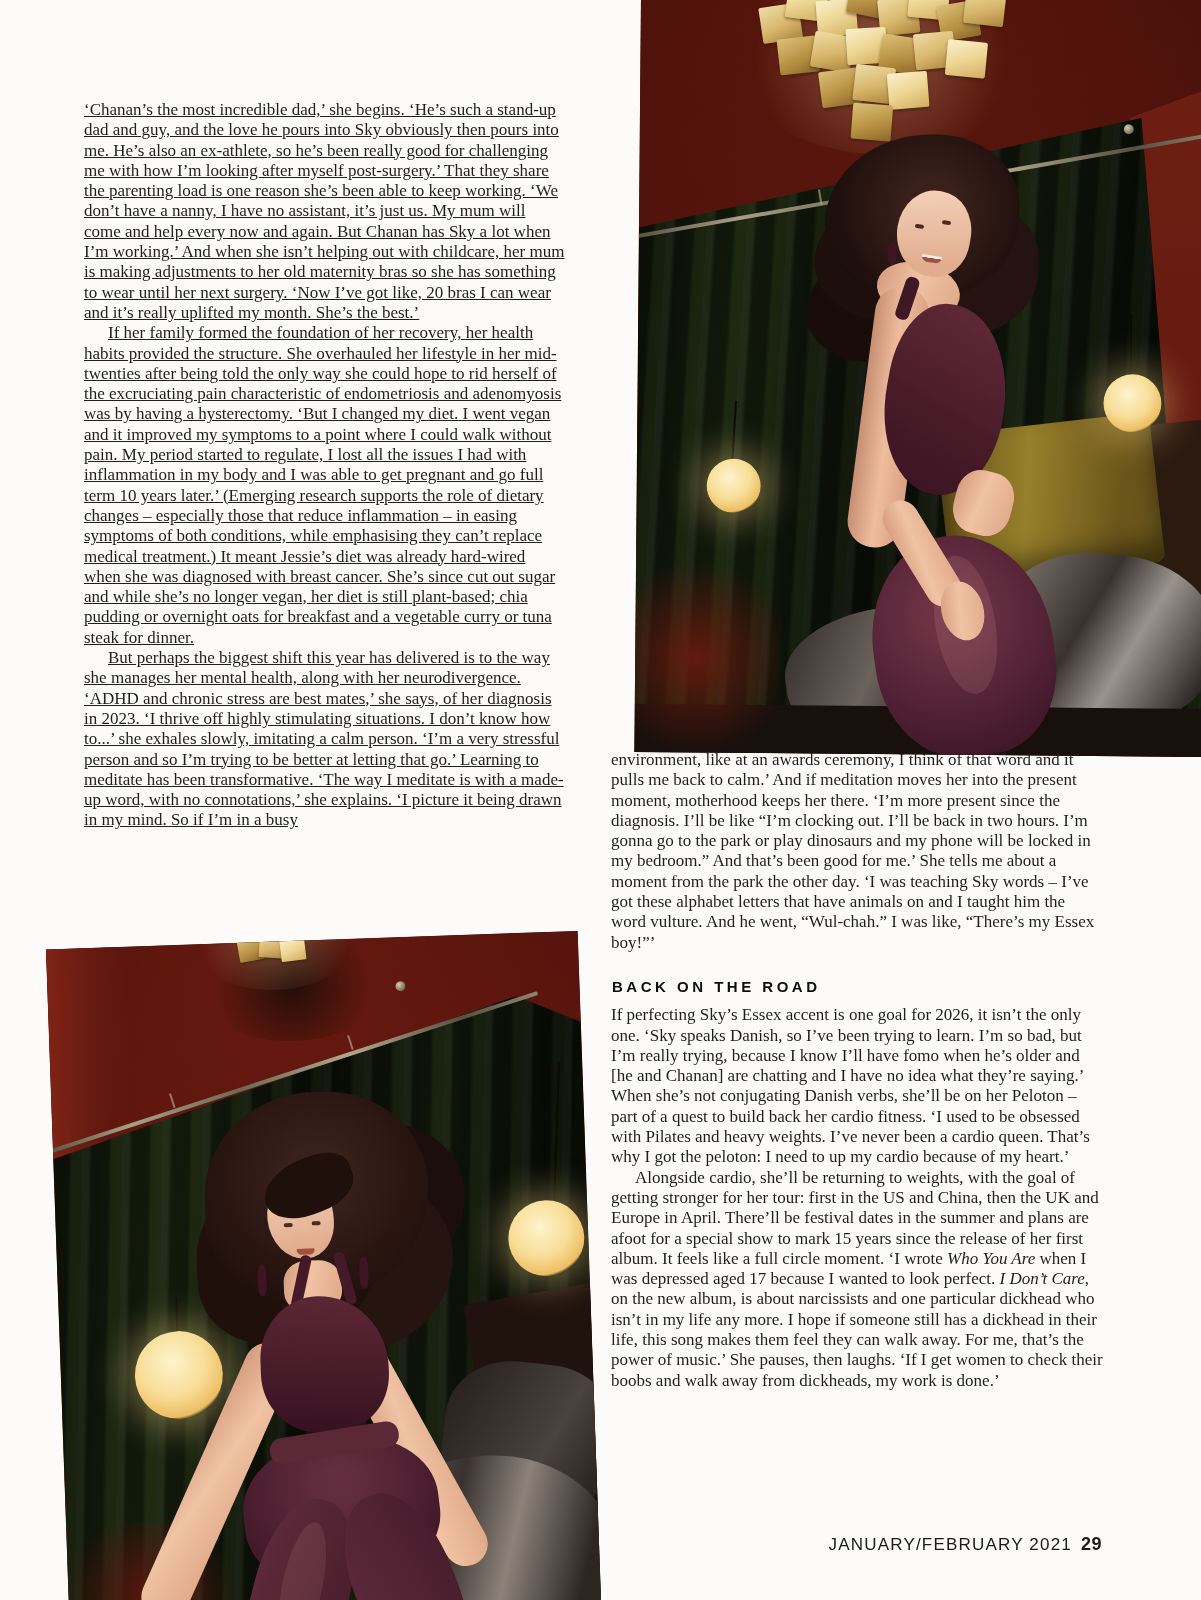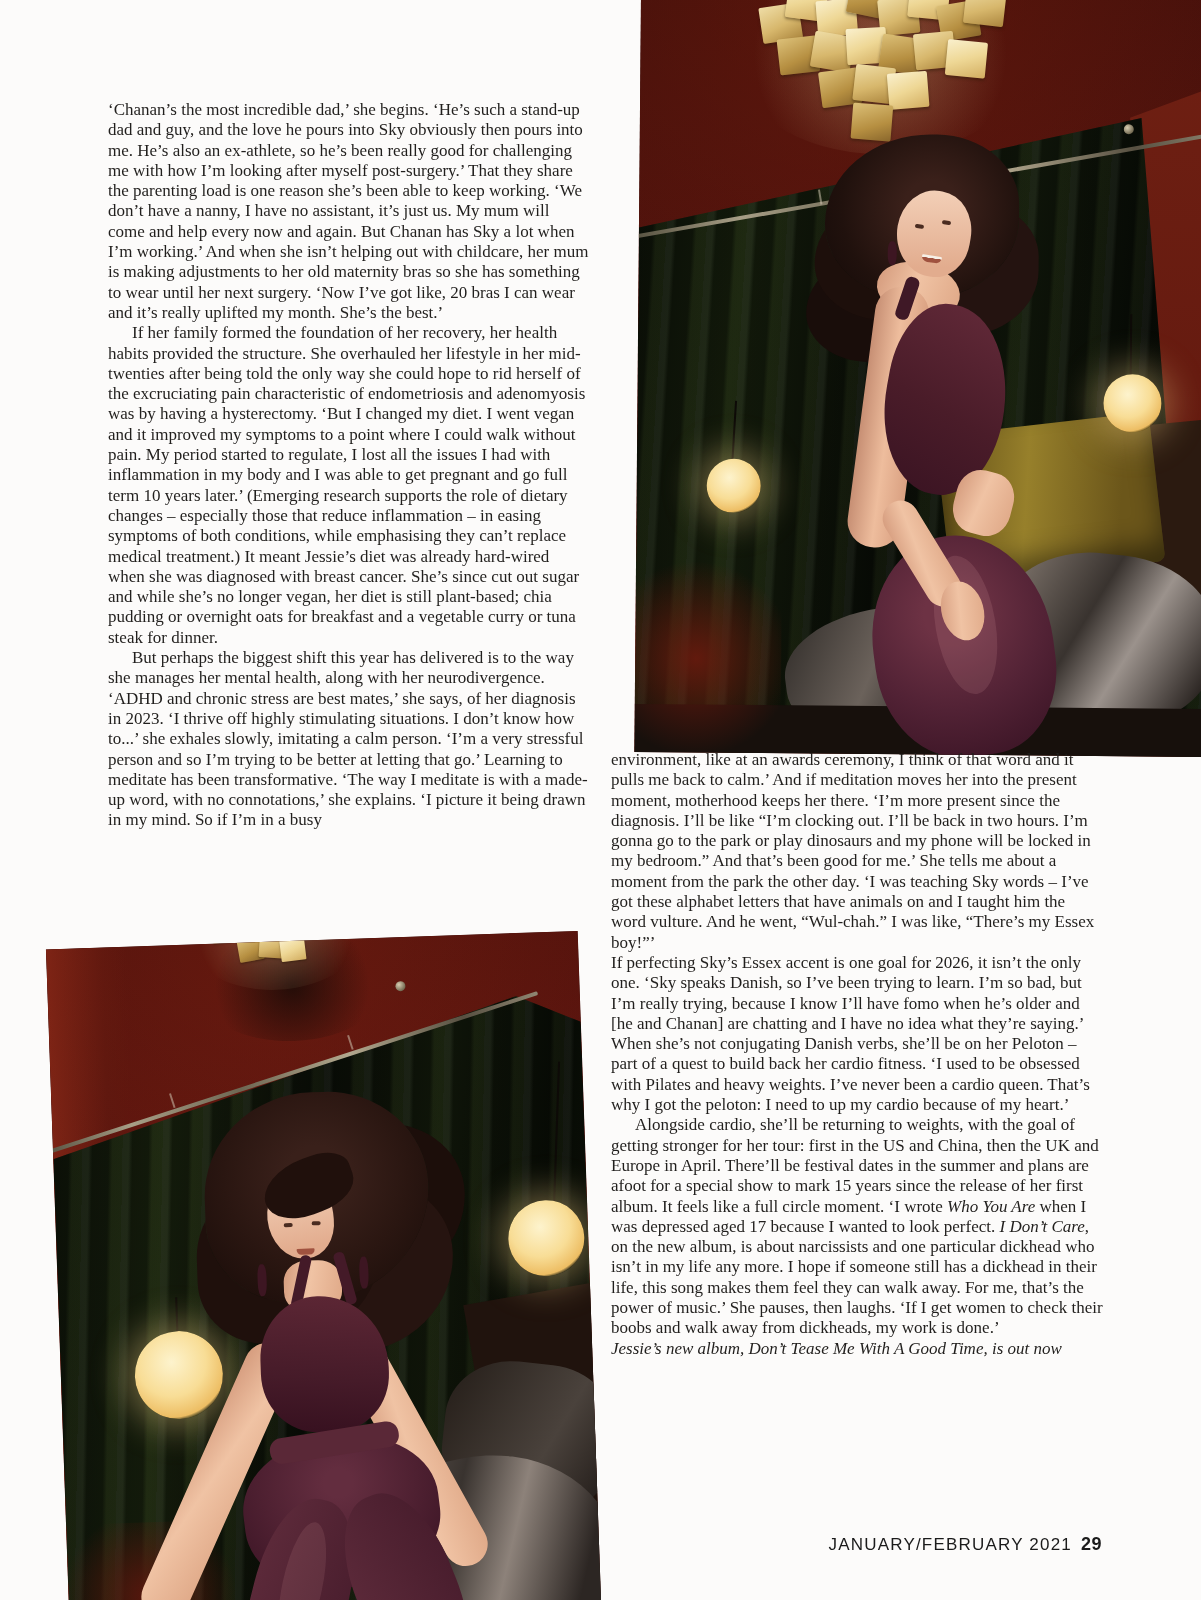--- a/index.html
+++ b/index.html
@@ -1,21 +1,21 @@
 <!DOCTYPE html>
 <html><head>
 <meta charset="utf-8">
 <style>
   html,body{margin:0;padding:0;}
   body{width:1201px;height:1600px;background:#ffffff;font-family:"Liberation Serif",serif;}
   .page{position:relative;width:1201px;height:1600px;background:#fcfbfa;overflow:hidden;}
 
   
   .col{position:absolute;color:#211f1d;font-size:17px;line-height:20.3px;text-align:left;}
-  .col-left{left:108px;top:100px;width:481px;}
+  .col-left{left:84px;top:100px;width:481px;text-decoration:underline;}
   .col-right{left:611px;top:750px;width:492px;}
   .col p{margin:0;}
   .col p.ind{text-indent:24px;}
   .section-heading{font-family:"Liberation Sans",sans-serif;font-weight:700;font-size:15px;
     letter-spacing:3.5px;color:#0d0d0d;margin:24px 0 8px 1px;}
   .credit{font-style:italic;}
   .it{font-style:italic;}
 
   
   .footer{position:absolute;top:1534px;right:99px;text-align:right;
@@ -177,22 +177,22 @@
   </div>
 
   <div class="col col-left">
     <p>‘Chanan’s the most incredible dad,’ she begins. ‘He’s such a stand-up dad and guy, and the love he pours into Sky obviously then pours into me. He’s also an ex-athlete, so he’s been really good for challenging me with how I’m looking after myself post-surgery.’ That they share the parenting load is one reason she’s been able to keep working. ‘We don’t have a nanny, I have no assistant, it’s just us. My mum will come and help every now and again. But Chanan has Sky a lot when I’m working.’ And when she isn’t helping out with childcare, her mum is making adjustments to her old maternity bras so she has something to wear until her next surgery. ‘Now I’ve got like, 20 bras I can wear and it’s really uplifted my month. She’s the best.’</p>
     <p class="ind">If her family formed the foundation of her recovery, her health habits provided the structure. She overhauled her lifestyle in her mid-twenties after being told the only way she could hope to rid herself of the excruciating pain characteristic of endometriosis and adenomyosis was by having a hysterectomy. ‘But I changed my diet. I went vegan and it improved my symptoms to a point where I could walk without pain. My period started to regulate, I lost all the issues I had with inflammation in my body and I was able to get pregnant and go full term 10 years later.’ (Emerging research supports the role of dietary changes – especially those that reduce inflammation – in easing symptoms of both conditions, while emphasising they can’t replace medical treatment.) It meant Jessie’s diet was already hard-wired when she was diagnosed with breast cancer. She’s since cut out sugar and while she’s no longer vegan, her diet is still plant-based; chia pudding or overnight oats for breakfast and a vegetable curry or tuna steak for dinner.</p>
     <p class="ind">But perhaps the biggest shift this year has delivered is to the way she manages her mental health, along with her neurodivergence. ‘ADHD and chronic stress are best mates,’ she says, of her diagnosis in 2023. ‘I thrive off highly stimulating situations. I don’t know how to...’ she exhales slowly, imitating a calm person. ‘I’m a very stressful person and so I’m trying to be better at letting that go.’ Learning to meditate has been transformative. ‘The way I meditate is with a made-up word, with no connotations,’ she explains. ‘I picture it being drawn in my mind. So if I’m in a busy</p>
   </div>
 
   <div class="col col-right">
     <p>environment, like at an awards ceremony, I think of that word and it pulls me back to calm.’ And if meditation moves her into the present moment, motherhood keeps her there. ‘I’m more present since the diagnosis. I’ll be like “I’m clocking out. I’ll be back in two hours. I’m gonna go to the park or play dinosaurs and my phone will be locked in my bedroom.” And that’s been good for me.’ She tells me about a moment from the park the other day. ‘I was teaching Sky words – I’ve got these alphabet letters that have animals on and I taught him the word vulture. And he went, “Wul-chah.” I was like, “There’s my Essex boy!”’</p>
+    <h2 class="section-heading">BACK ON THE ROAD</h2>
     <p>If perfecting Sky’s Essex accent is one goal for 2026, it isn’t the only one. ‘Sky speaks Danish, so I’ve been trying to learn. I’m so bad, but I’m really trying, because I know I’ll have fomo when he’s older and [he and Chanan] are chatting and I have no idea what they’re saying.’ When she’s not conjugating Danish verbs, she’ll be on her Peloton – part of a quest to build back her cardio fitness. ‘I used to be obsessed with Pilates and heavy weights. I’ve never been a cardio queen. That’s why I got the peloton: I need to up my cardio because of my heart.’</p>
     <p class="ind"><span>Alongside cardio, she’ll be returning to weights, with the goal of getting stronger for her tour: first in the US and China, then the UK and Europe in April. There’ll be festival dates in the summer and plans are afoot for a special show to mark 15 years since the release of her first album. It feels like a full circle moment. ‘I wrote </span><span class="it">Who You Are</span><span> when I was depressed aged 17 because I wanted to look perfect. </span><span class="it">I Don’t Care</span><span>, on the new album, is about narcissists and one particular dickhead who isn’t in my life any more. I hope if someone still has a dickhead in their life, this song makes them feel they can walk away. For me, that’s the power of music.’ She pauses, then laughs. ‘If I get women to check their boobs and walk away from dickheads, my work is done.’</span></p>
-    <p class="credit">Jessie’s new album, Don’t Tease Me With A Good Time, is out now</p>
   </div>
 
   <div class="footer">
     <span>JANUARY/FEBRUARY 2021</span><b>29</b>
   </div>
 
 </div>
 
 </body></html>

